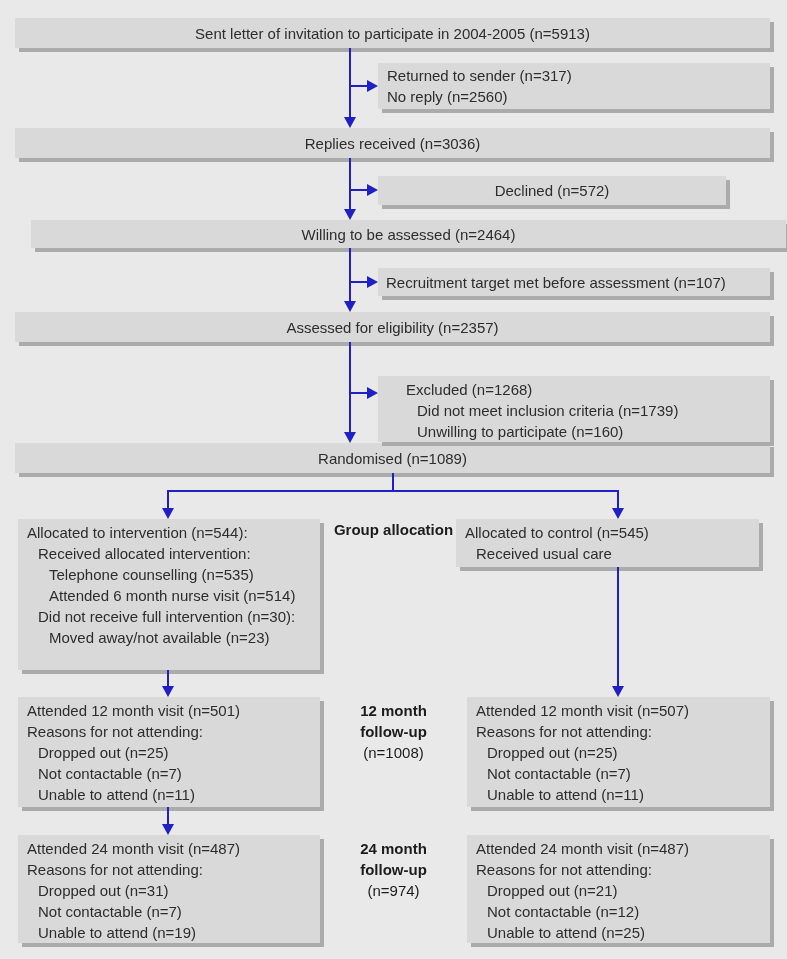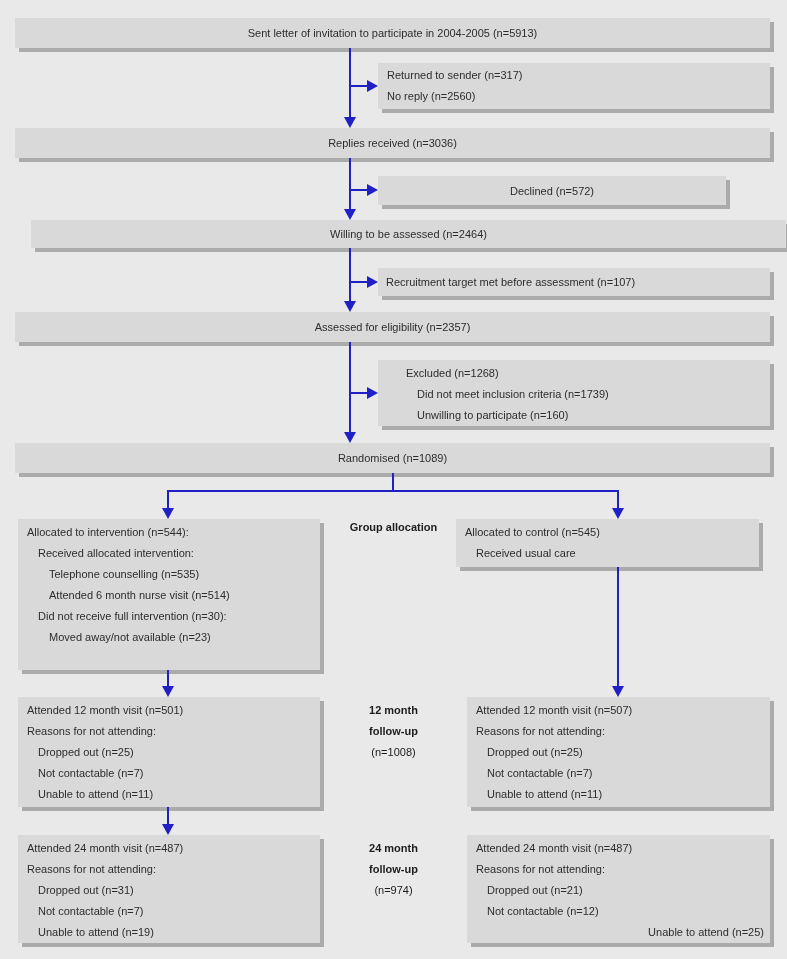--- a/index.html
+++ b/index.html
@@ -8,21 +8,21 @@
     --box-fill:#d9d9d9;
     --box-shadow:#ababab;
     --text:#2d2d2d;
     --arrow:#2020c4;
   }
   html,body{margin:0;padding:0;}
   body{font-family:"Liberation Sans","DejaVu Sans",sans-serif;background:#fff;}
   .canvas{
     position:relative;width:787px;height:959px;
     background:var(--background);overflow:hidden;
-    color:var(--text);font-size:11px;
+    color:var(--text);font-size:15px;
   }
   .box{
     position:absolute;background:var(--box-fill);
     box-shadow:4px 4px 0 var(--box-shadow);
     box-sizing:border-box;
   }
   .box.center{display:flex;align-items:center;justify-content:center;text-align:center;}
   .box.multi{padding:3px 6px 0 9px;}
   .box .line{line-height:21px;white-space:nowrap;}
   .single{white-space:nowrap;}
@@ -59,21 +59,21 @@
 
   <div class="box multi" style="left:378px;top:63px;width:392px;height:46px;padding-top:2px;">
       <div class="line">Returned to sender (n=317)</div>
       <div class="line">No reply (n=2560)</div>
     </div>
 
   <div class="box center single" style="left:378px;top:176px;width:348px;height:29px;">Declined (n=572)</div>
 
   <div class="box pl8 single" style="left:378px;top:268px;width:392px;height:28px;">Recruitment target met before assessment (n=107)</div>
 
-  <div class="box multi" style="left:378px;top:360px;width:392px;height:66px;padding-left:28px;">
+  <div class="box multi" style="left:378px;top:376px;width:392px;height:66px;padding-left:28px;">
       <div class="line">Excluded (n=1268)</div>
       <div class="line" style="padding-left: 11px;">Did not meet inclusion criteria (n=1739)</div>
       <div class="line" style="padding-left: 11px;">Unwilling to participate (n=160)</div>
     </div>
 
   <div class="box multi" style="left:18px;top:519px;width:302px;height:151px;">
       <div class="line">Allocated to intervention (n=544):</div>
       <div class="line" style="padding-left: 11px;">Received allocated intervention:</div>
       <div class="line" style="padding-left: 22px;">Telephone counselling (n=535)</div>
       <div class="line" style="padding-left: 22px;">Attended 6 month nurse visit (n=514)</div>
@@ -108,21 +108,21 @@
       <div class="line" style="padding-left: 11px;">Dropped out (n=25)</div>
       <div class="line" style="padding-left: 11px;">Not contactable (n=7)</div>
       <div class="line" style="padding-left: 11px;">Unable to attend (n=11)</div>
     </div>
 
   <div class="box multi" style="left:467px;top:835px;width:303px;height:108px;">
       <div class="line">Attended 24 month visit (n=487)</div>
       <div class="line">Reasons for not attending:</div>
       <div class="line" style="padding-left: 11px;">Dropped out (n=21)</div>
       <div class="line" style="padding-left: 11px;">Not contactable (n=12)</div>
-      <div class="line" style="padding-left: 11px; text-align: right;">Unable to attend (n=25)</div>
+      <div class="line" style="padding-left: 11px;">Unable to attend (n=25)</div>
     </div>
 
   <div class="stage-label bold-label" style="top:521px;">Group allocation</div>
 
   <div class="stage-label" style="top:700px;">
       <div class="line" style="font-weight: 700;">12 month</div>
       <div class="line" style="font-weight: 700;">follow-up</div>
       <div class="line">(n=1008)</div>
     </div>
 

